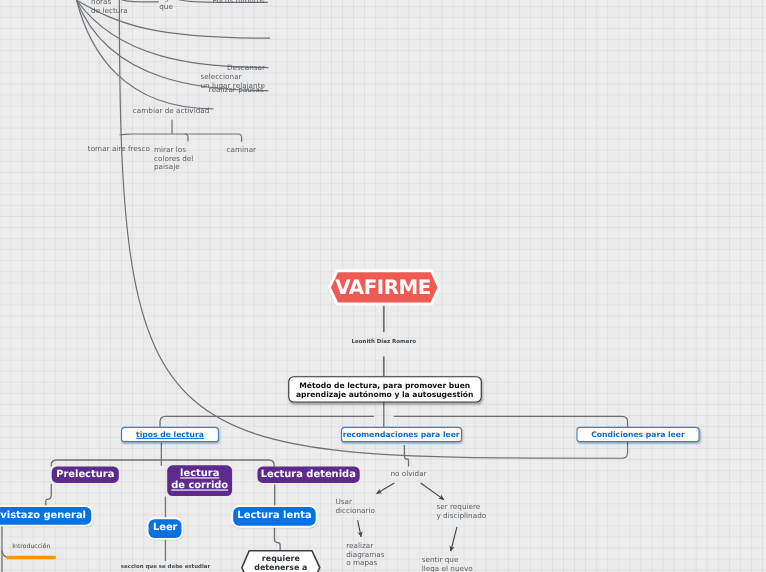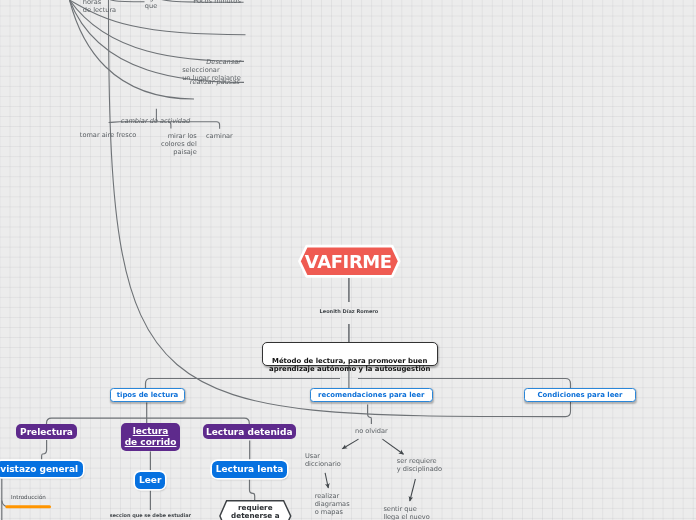--- a/index.html
+++ b/index.html
@@ -11,28 +11,28 @@
     background-image:
       linear-gradient(to right, rgba(120,120,130,0.10) 1px, transparent 1px),
       linear-gradient(to bottom, rgba(120,120,130,0.10) 1px, transparent 1px);
     background-size:10.05px 10.05px;
     background-position:-0.5px 5.5px;
   }
   svg.edges{position:absolute;left:0;top:0;width:696px;height:520px;overflow:visible;}
 
   .lbl{position:absolute;color:#5a5f63;font-size:6.6px;line-height:7.9px;white-space:pre;}
   .lbl.c{text-align:center;transform:translateX(-50%);}
-  .lbl.r{text-align:right;transform:translateX(-100%);font-style:italic;}
+  .lbl.r{text-align:right;transform:translateX(-100%);}
 
   .tiny{position:absolute;color:#43484c;font-weight:bold;font-size:5px;line-height:6px;
         white-space:pre;text-align:center;transform:translateX(-50%);}
 
   .node{position:absolute;box-sizing:border-box;display:flex;align-items:center;
         justify-content:center;white-space:pre;text-align:center;font-weight:bold;}
-  .purple{background:#5E2A8C;color:#fff;border-radius:5px;}
+  .purple{background:#5E2A8C;color:#fff;border-radius:5px;margin-left:31px;}
   .bluefill{background:#0671E0;color:#fff;border-radius:5.5px;
             box-shadow:0 0 0 1.7px #fff, 1px 1.5px 2px rgba(0,0,0,0.30);}
   .blueout{background:#fff;color:#0d70d8;border-radius:3.4px;
            border:1.6px solid #2a86d8;box-shadow:0.8px 1.2px 1.6px rgba(0,0,0,0.25);}
   .darkout{background:#fff;color:#111;border-radius:5px;
            border:1.6px solid #333;box-shadow:1px 1.5px 2px rgba(0,0,0,0.28);}
 </style>
 </head>
 <body>
 
@@ -108,25 +108,25 @@
 
   <div class="hexbanner" style="position:absolute;left:296px;top:243px;width:105px;height:36px;">
     <svg viewBox="0 0 105 36" style="position:absolute;left:0;top:0;width:105px;height:36px;overflow:visible;">
       <path d="M10.6,3.1 L96.2,3.1 L103.2,18.3 L96.2,33.4 L10.6,33.4 L3.4,18.3 Z" fill="#EF5B52" stroke="#ffffff" stroke-width="2.6" stroke-linejoin="round"></path>
     </svg>
     <div style="position:absolute;left:0;top:0;width:105px;height:36px;display:flex;align-items:center;justify-content:center;color:#fff;font-weight:bold;font-size:18px;letter-spacing:-0.4px;text-indent:-0.4px;">VAFIRME</div>
   </div>
 
   <div class="tiny" style="left:348.9px;top:308.3px;">Leonith Díaz Romero</div>
 
-  <div class="node darkout" style="left:262px;top:342.4px;width:175.5px;height:23.2px;font-size:6.9px;line-height:8.1px;padding-top:14px;align-items:flex-start;">Método de lectura, para promover buen
+  <div class="node darkout" style="left:262px;top:342.4px;width:175.5px;height:23.2px;font-size:6.9px;line-height:8.1px;padding-top:4px;align-items:flex-start;">Método de lectura, para promover buen
 aprendizaje autónomo y la autosugestión</div>
 
-  <div class="node blueout" style="left:110px;top:387.8px;width:75px;height:14.6px;font-size:6.95px;">tipos de lectura</div>
-  <div class="node blueout" style="left:309.7px;top:387.8px;width:123px;height:14.6px;font-size:6.95px;">recomendaciones para leer</div>
+  <div class="node blueout" style="left:110px;top:387.8px;width:89px;height:14.6px;font-size:6.95px;text-decoration:underline;">tipos de lectura</div>
+  <div class="node blueout" style="left:309.7px;top:387.8px;width:110px;height:14.6px;font-size:6.95px;">recomendaciones para leer</div>
   <div class="node blueout" style="left:524px;top:387.8px;width:112px;height:14.6px;font-size:6.95px;">Condiciones para leer</div>
 
   <div class="node purple" style="left:16px;top:424px;width:61px;height:15.4px;font-size:9px;">Prelectura</div>
   <div class="node purple" style="left:120.9px;top:423.2px;width:59.3px;height:27.7px;font-size:9px;line-height:11.2px;text-decoration:underline;">lectura
 de corrido</div>
   <div class="node purple" style="left:202.9px;top:424.3px;width:92.7px;height:14.7px;font-size:9px;">Lectura detenida</div>
 
   <div class="node bluefill" style="left:-4.5px;top:461px;width:87.5px;height:16.4px;font-size:9px;">vistazo general</div>
   <div class="node bluefill" style="left:134.9px;top:471.9px;width:30.6px;height:16.9px;font-size:9px;">Leer</div>
   <div class="node bluefill" style="left:212.2px;top:461.1px;width:74.7px;height:16.5px;font-size:9px;">Lectura lenta</div>
@@ -149,21 +149,21 @@
 
   <div class="lbl c" style="left:151.0px;top:-4.6px;">llegar
 que</div>
   <div class="lbl c" style="left:217.0px;top:-1.7px;">Pocos minutos</div>
   <div class="lbl" style="left:82.8px;top:-0.7px;">horas
 de lectura</div>
   <div class="lbl" style="left:182.2px;top:28.0px;margin-top:39px;">seleccionar
 un lugar relajante</div>
   <div class="lbl r" style="left:240.9px;top:58.7px;">Descansar</div>
   <div class="lbl r" style="left:239.8px;top:79.4px;">realizar pausas</div>
-  <div class="lbl r" style="left:190.3px;top:97.7px;margin-top:20px;">cambiar de actividad</div>
+  <div class="lbl r" style="left:190.3px;top:97.7px;">cambiar de actividad</div>
 
   <div class="lbl c" style="left:108.1px;top:132.1px;text-align:right;">tomar aire fresco</div>
-  <div class="lbl" style="left:161px;top:132.7px;text-align:right;">mirar los
+  <div class="lbl" style="left:140px;top:132.7px;">mirar los
 colores del
 paisaje</div>
   <div class="lbl c" style="left:219.4px;top:132.7px;text-align:right;">caminar</div>
 
 </div>
 
 </body></html>

